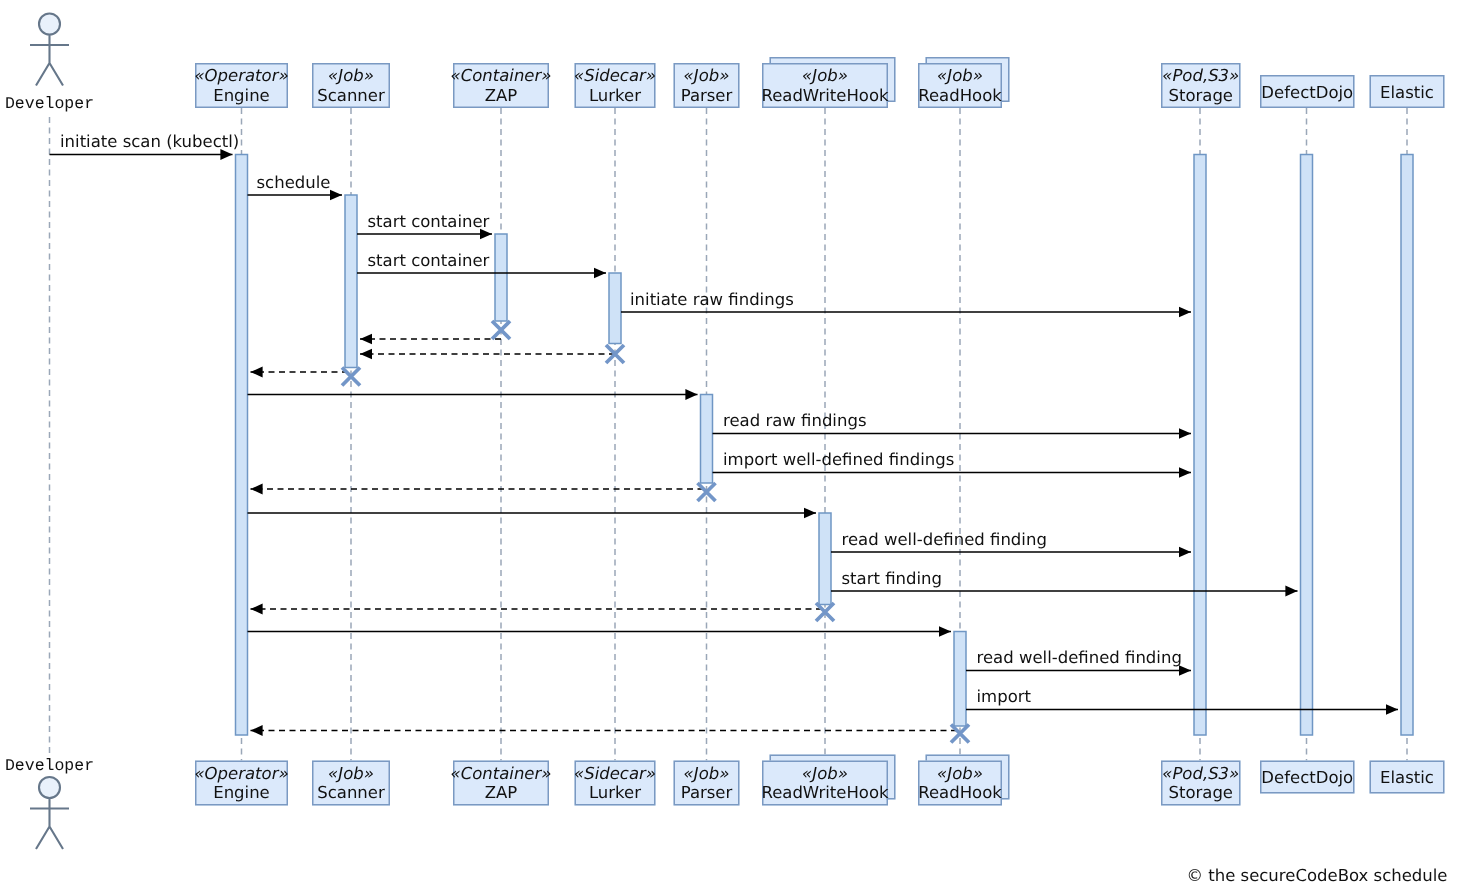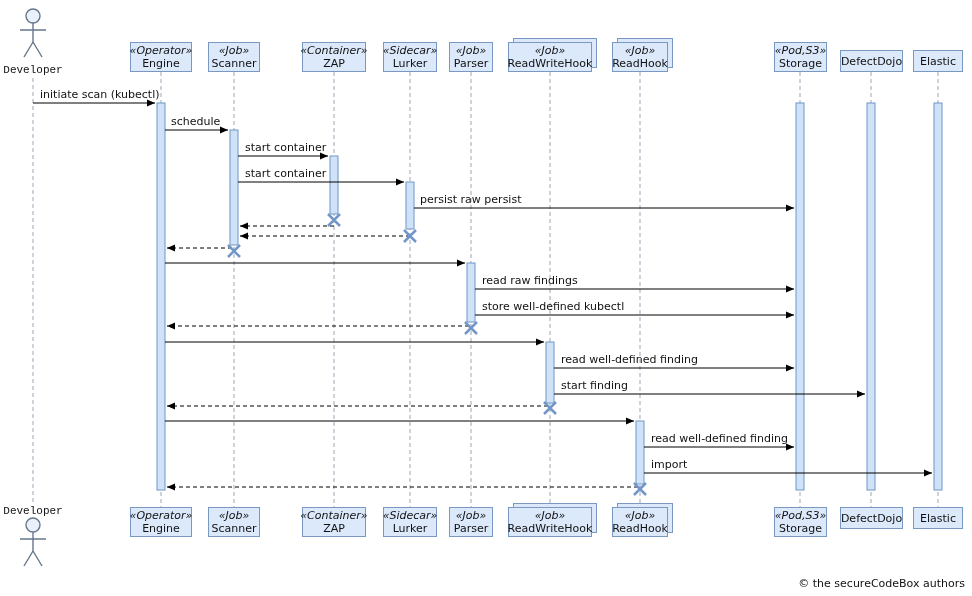--- a/index.html
+++ b/index.html
@@ -181,23 +181,23 @@
     <div>DefectDojo</div>
   </div>
   <div class="pbox" style="left:913px;top:507px;width:50px;height:22px">
     <div>Elastic</div>
   </div>
 
   <div class="mlabel" style="left:40px;top:89px">initiate scan (kubectl)</div>
   <div class="mlabel" style="left:171px;top:116px">schedule</div>
   <div class="mlabel" style="left:245px;top:142px">start container</div>
   <div class="mlabel" style="left:245px;top:168px">start container</div>
-  <div class="mlabel" style="left:420px;top:194px">persist raw persist</div>
+  <div class="mlabel" style="left:420px;top:194px">initiate raw findings</div>
   <div class="mlabel" style="left:482px;top:275px">read raw findings</div>
-  <div class="mlabel" style="left:482px;top:301px">store well-defined kubectl</div>
+  <div class="mlabel" style="left:482px;top:301px">import well-defined findings</div>
   <div class="mlabel" style="left:561px;top:354px">read well-defined finding</div>
   <div class="mlabel" style="left:561px;top:380px">start finding</div>
   <div class="mlabel" style="left:651px;top:433px">read well-defined finding</div>
   <div class="mlabel" style="left:651px;top:459px">import</div>
 
-  <div class="copyright" style="right:7px;top:577px">© the secureCodeBox authors</div>
+  <div class="copyright" style="right:7px;top:577px">© the secureCodeBox schedule</div>
 
 </div>
 
 </body></html>

